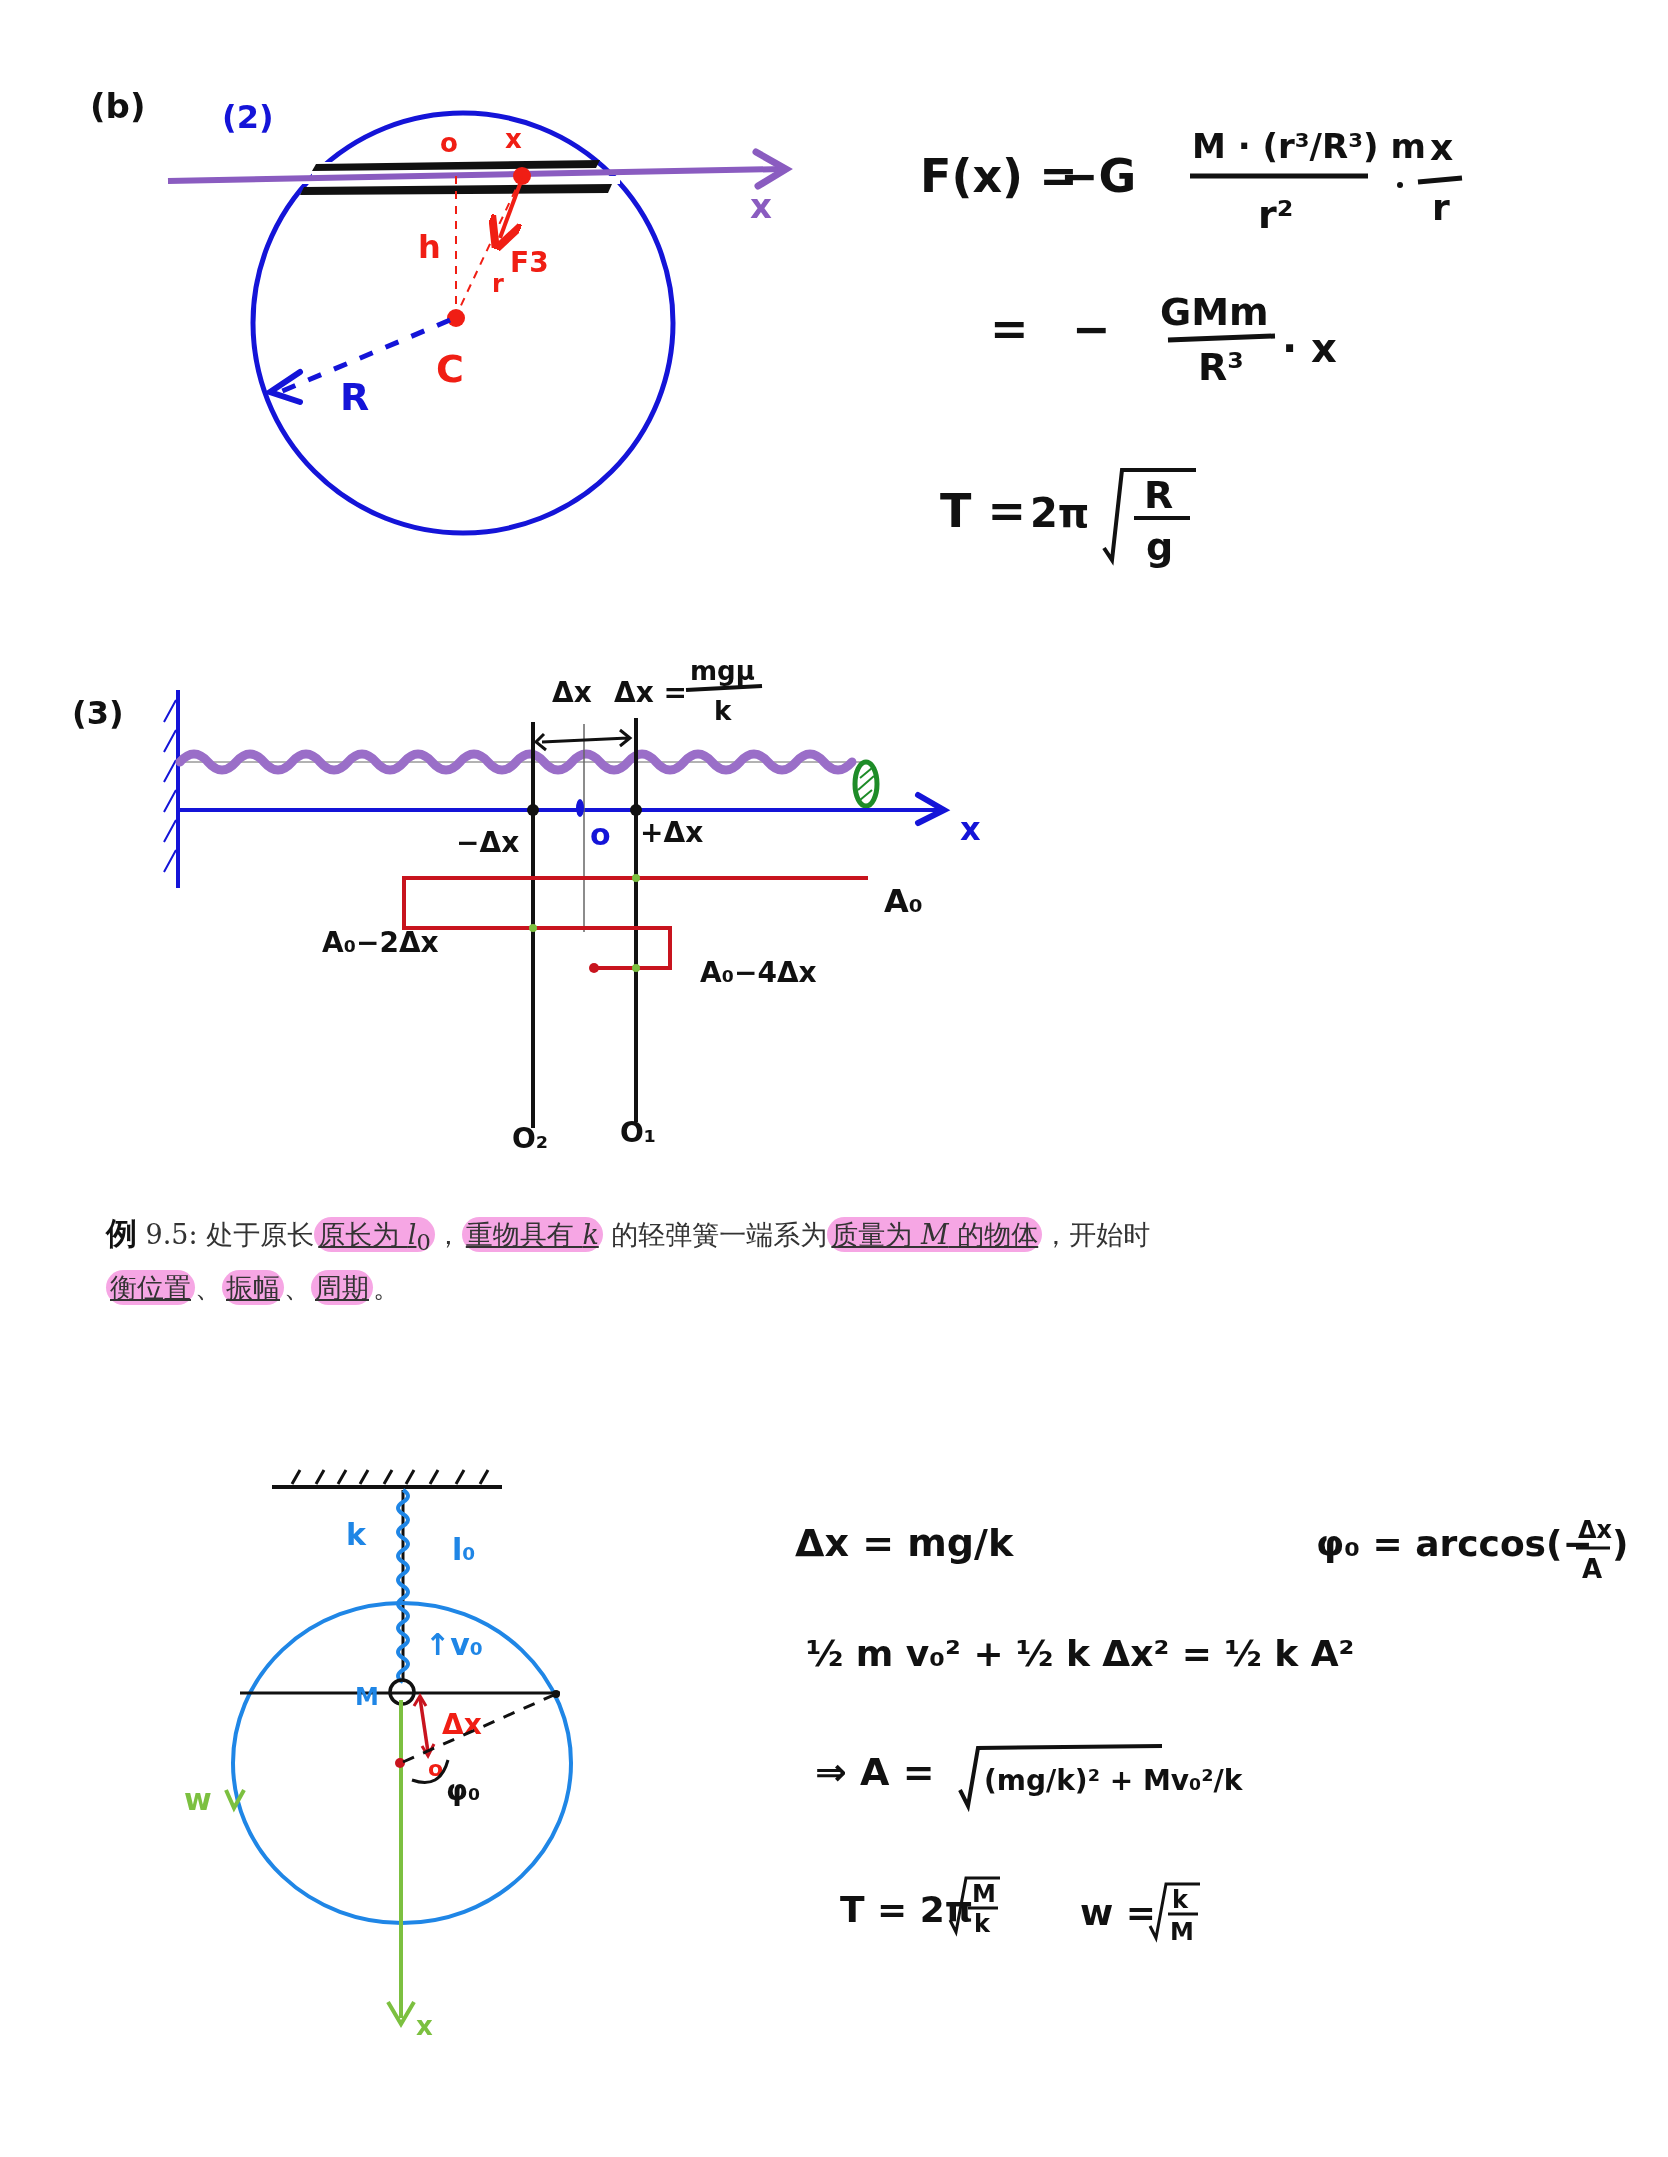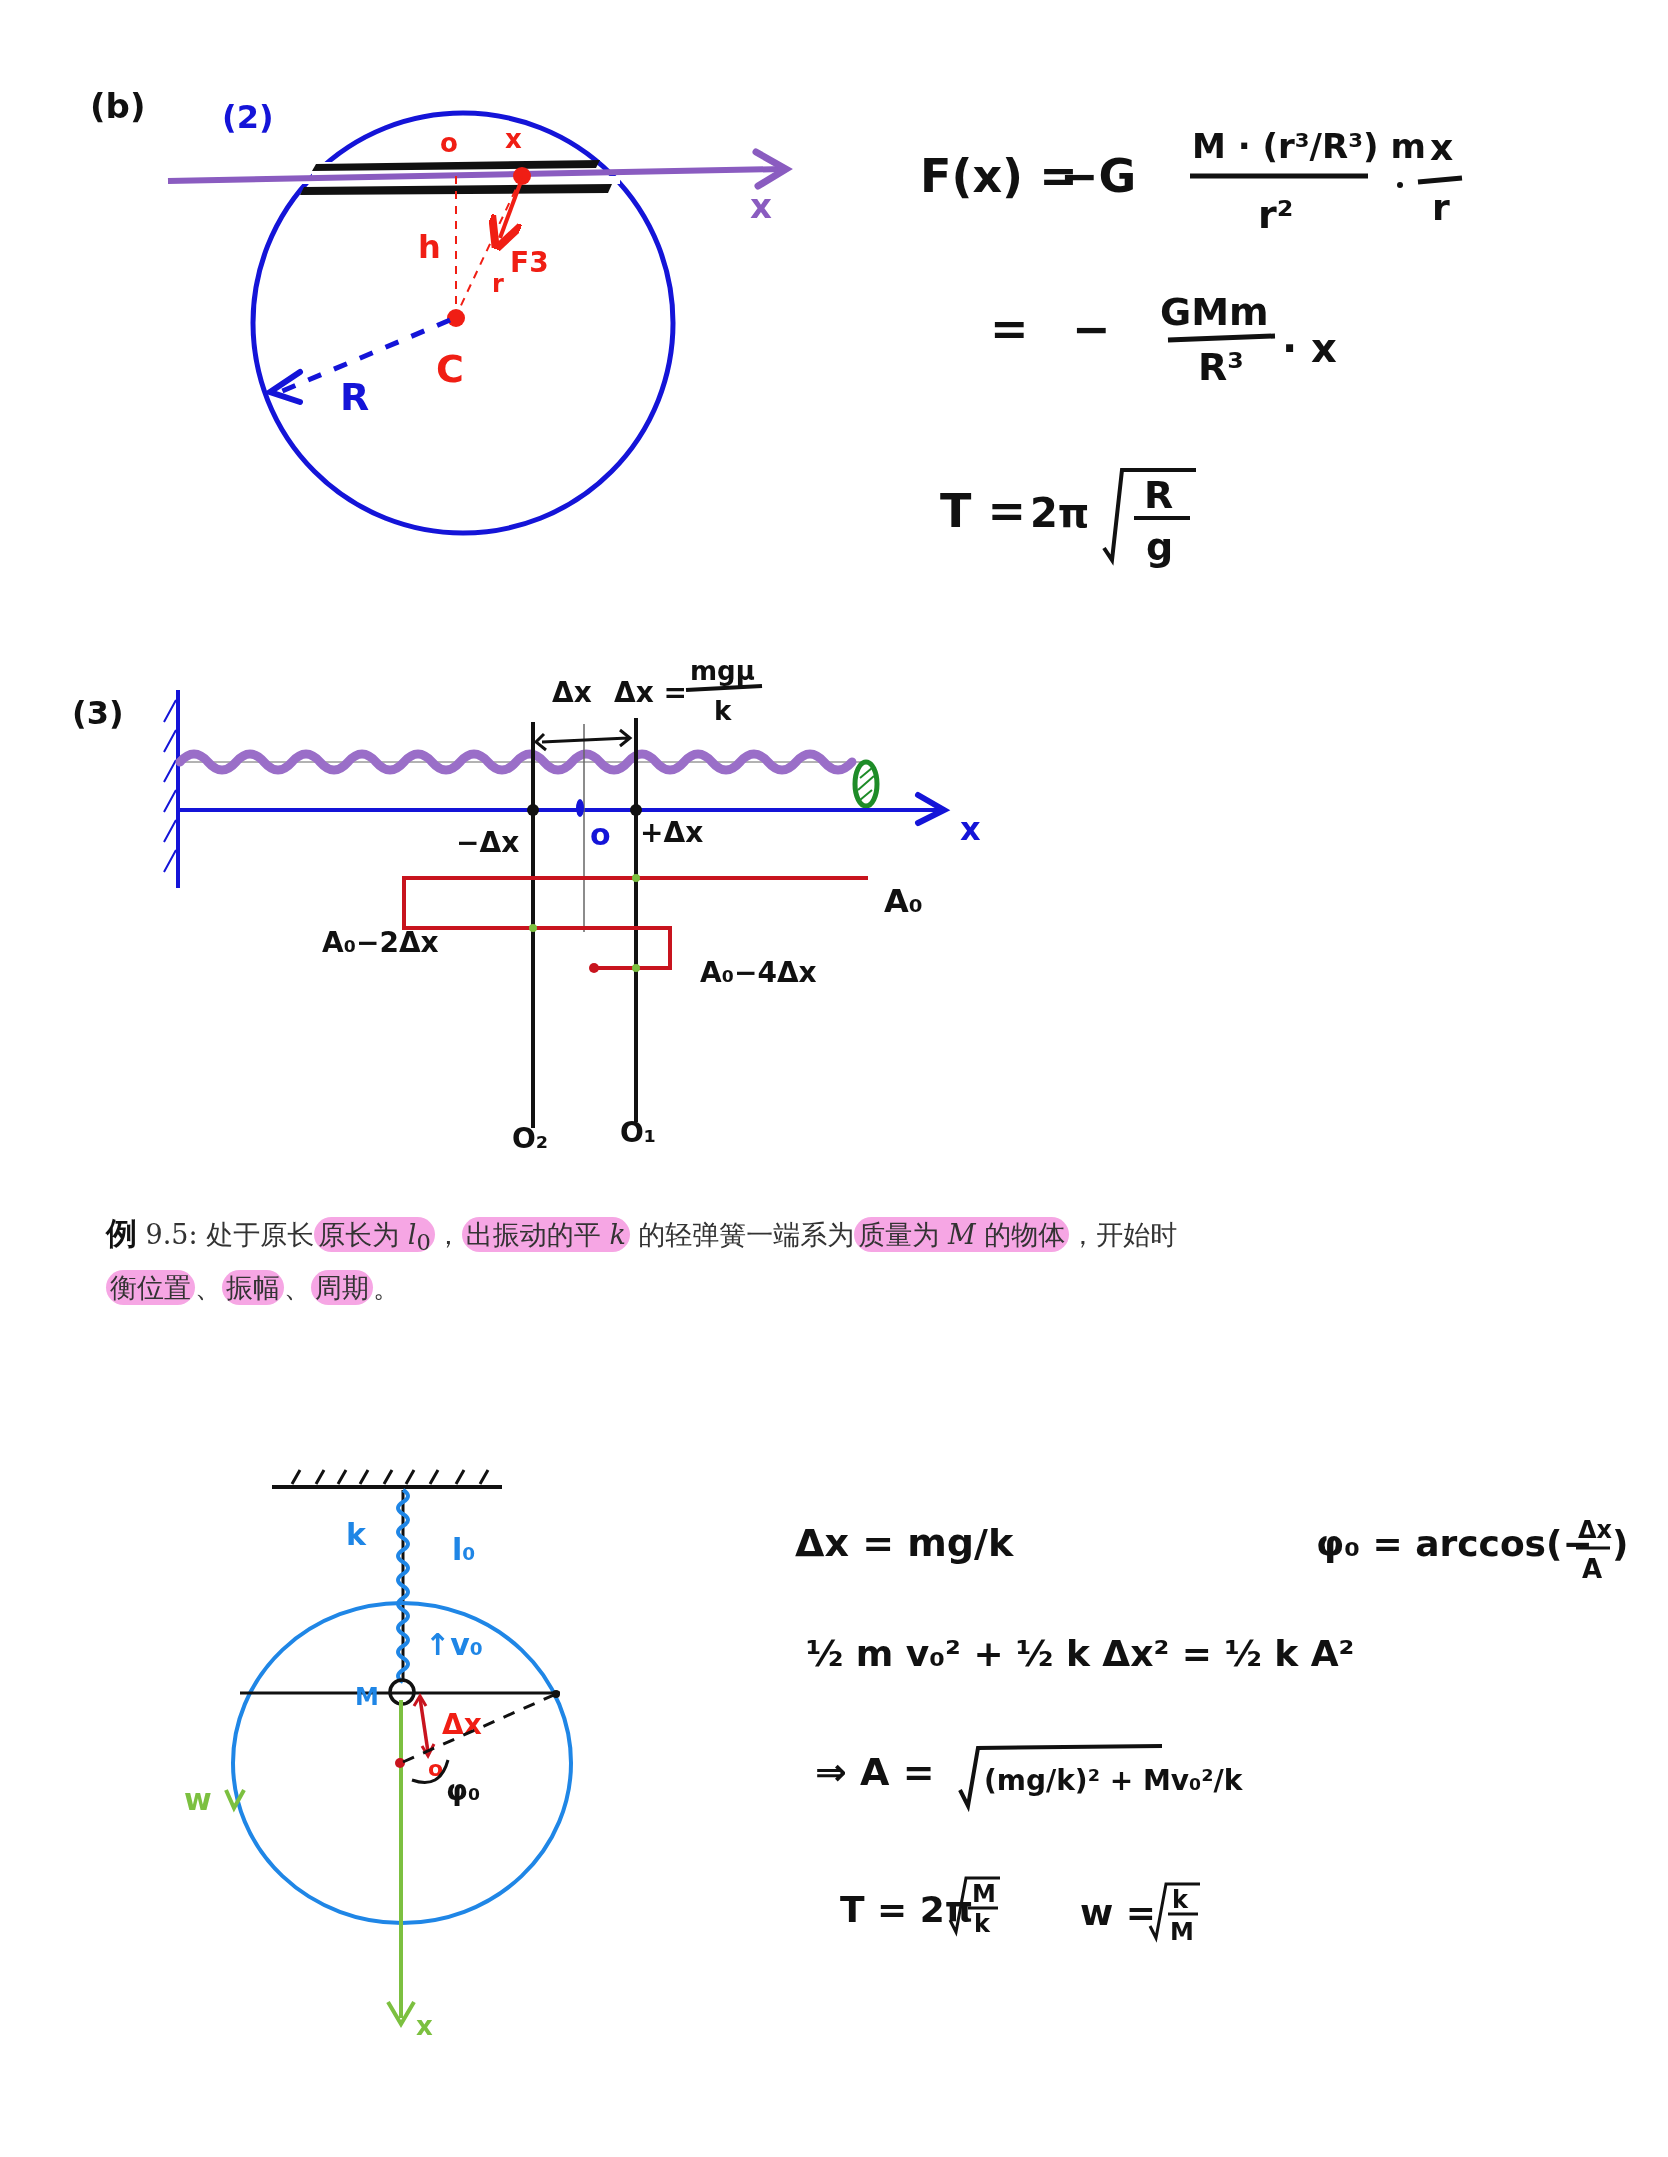--- a/index.html
+++ b/index.html
@@ -4,21 +4,21 @@
 <style>
   html, body { margin:0; padding:0; background:#ffffff; }
   body { width:1668px; height:2157px; position:relative; overflow:hidden;
          font-family:"DejaVu Sans", sans-serif; }
   svg.canvas { position:absolute; left:0; top:0; }
   .hand { font-family:"DejaVu Sans", sans-serif; font-weight:bold; }
   .problem { position:absolute; left:106px; top:1210px; width:1200px;
              font-family:"DejaVu Serif", serif; font-size:27px; color:#333;
              line-height:46px; }
   .problem .lbl { font-weight:bold; font-size:31px; color:#111; }
-  .hl { background:#f6a6e4; border-radius:22px; padding:2px 4px; }
+  .hl { background:#f6a6e4; border-radius:22px; padding:2px 4px;text-decoration:underline; }
   .problem i { font-family:"DejaVu Serif", serif; font-style:italic; }
 </style>
 </head>
 <body>
 
 <svg class="canvas" width="1668" height="2157" viewBox="0 0 1668 2157">
   <defs>
     <marker id="arrRed" markerWidth="8" markerHeight="8" refX="5" refY="4" orient="auto">
         <path d="M0,0 L8,4 L0,8" fill="none" stroke="#f01e14" stroke-width="2"></path>
       </marker>
@@ -177,18 +177,18 @@
     <text x="1172" y="1908" class="hand" font-size="24">k</text>
     <line x1="1168" y1="1914" x2="1198" y2="1914" stroke="#111" stroke-width="3"></line>
     <text x="1170" y="1940" class="hand" font-size="24">M</text>
   </g>
 </svg>
 
 <div class="problem">
   <div>
     <span class="lbl">例</span>
     <span>9.5:</span>
-    <span>处于原长</span><span class="hl"><span>原长为 </span><i>l</i><sub>0</sub></span><span>，</span><span class="hl"><span>出振动的平 </span><i>k</i></span><span> 的轻弹簧一端系为</span><span class="hl"><span>质量为 </span><i>M</i><span> 的物体</span></span><span>，开始时</span>
+    <span>处于原长</span><span class="hl"><span>原长为 </span><i>l</i><sub>0</sub></span><span>，</span><span class="hl"><span>重物具有 </span><i>k</i></span><span> 的轻弹簧一端系为</span><span class="hl"><span>质量为 </span><i>M</i><span> 的物体</span></span><span>，开始时</span>
   </div>
   <div>
     <span class="hl">衡位置</span><span>、</span><span class="hl">振幅</span><span>、</span><span class="hl">周期</span><span>。</span>
   </div>
 </div>
 
 </body></html>

